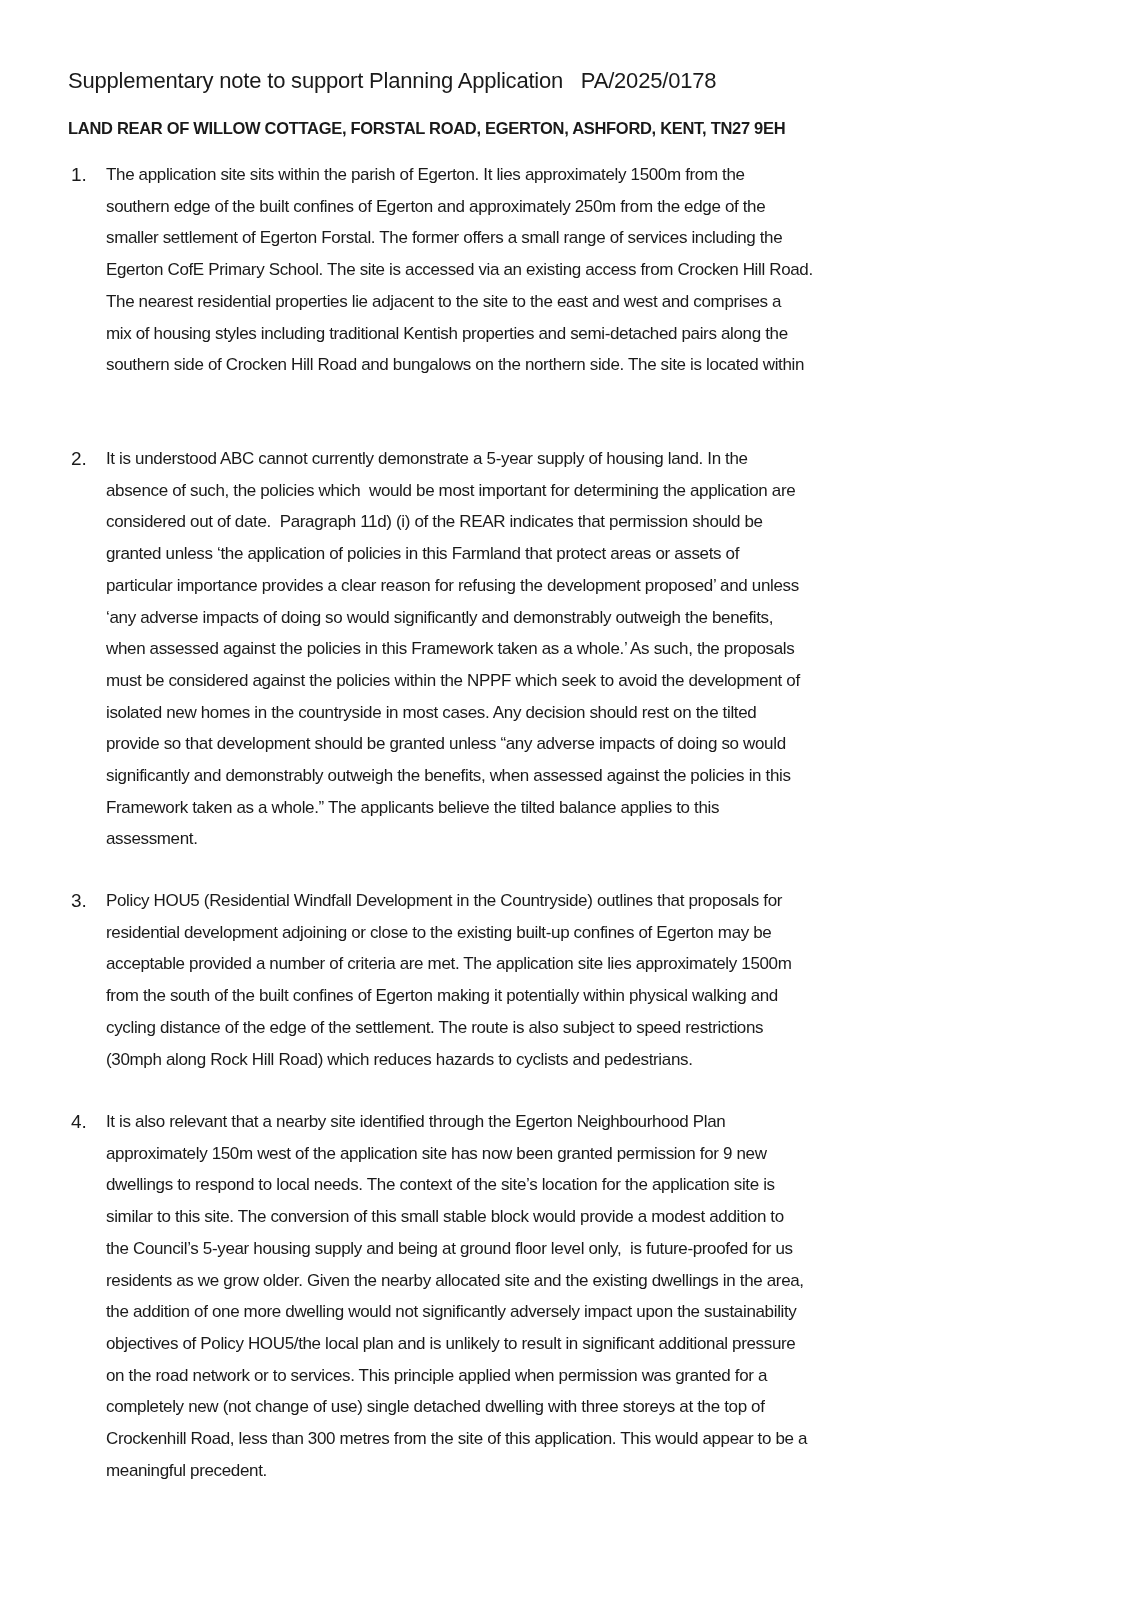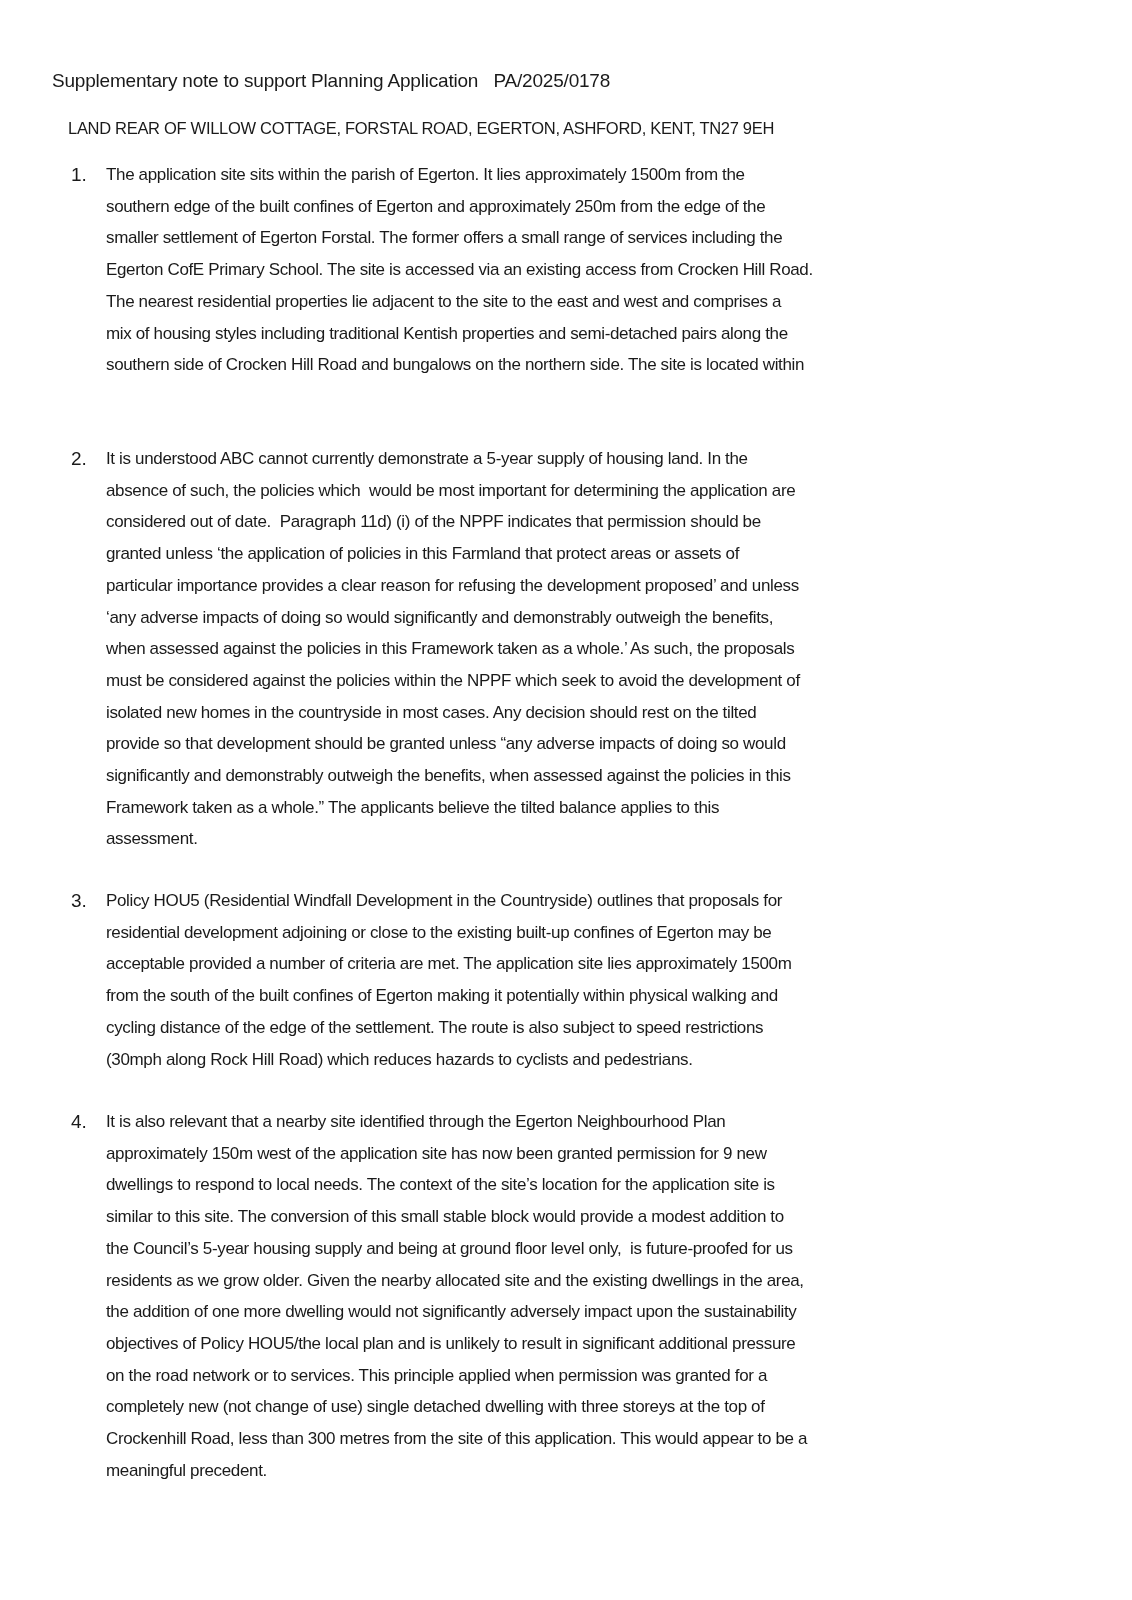--- a/index.html
+++ b/index.html
@@ -17,34 +17,34 @@
     }
     .page {
       position: absolute;
       left: 0;
       top: 0;
       width: 1132px;
       height: 1600px;
     }
     .title {
       position: absolute;
-      left: 52px;
+      left: 68px;
       top: 69px;
-      font-size: 19px;
+      font-size: 22px;
       line-height: 24px;
       white-space: pre;
       letter-spacing: -0.2px;
     }
     .address {
       position: absolute;
       left: 68px;
       top: 117px;
       font-size: 16.5px;
       line-height: 22px;
-      font-weight: normal;
+      font-weight: bold;
       white-space: pre;
       letter-spacing: -0.3px;
     }
     .para {
       position: absolute;
       left: 68px;
       width: 1000px;
     }
     .para .num {
       position: absolute;
@@ -91,21 +91,21 @@
       <span class="line">mix of housing styles including traditional Kentish properties and semi-detached pairs along the</span>
       <span class="line">southern side of Crocken Hill Road and bungalows on the northern side. The site is located within</span>
     </div>
   </div>
 
   <div class="para" id="p2">
     <span class="num">2.</span>
     <div class="body">
       <span class="line">It is understood ABC cannot currently demonstrate a 5-year supply of housing land. In the</span>
       <span class="line">absence of such, the policies which  would be most important for determining the application are</span>
-      <span class="line">considered out of date.  Paragraph 11d) (i) of the NPPF indicates that permission should be</span>
+      <span class="line">considered out of date.  Paragraph 11d) (i) of the REAR indicates that permission should be</span>
       <span class="line">granted unless ‘the application of policies in this Farmland that protect areas or assets of</span>
       <span class="line">particular importance provides a clear reason for refusing the development proposed’ and unless</span>
       <span class="line">‘any adverse impacts of doing so would significantly and demonstrably outweigh the benefits,</span>
       <span class="line">when assessed against the policies in this Framework taken as a whole.’ As such, the proposals</span>
       <span class="line">must be considered against the policies within the NPPF which seek to avoid the development of</span>
       <span class="line">isolated new homes in the countryside in most cases. Any decision should rest on the tilted</span>
       <span class="line">provide so that development should be granted unless “any adverse impacts of doing so would</span>
       <span class="line">significantly and demonstrably outweigh the benefits, when assessed against the policies in this</span>
       <span class="line">Framework taken as a whole.” The applicants believe the tilted balance applies to this</span>
       <span class="line">assessment.</span>

